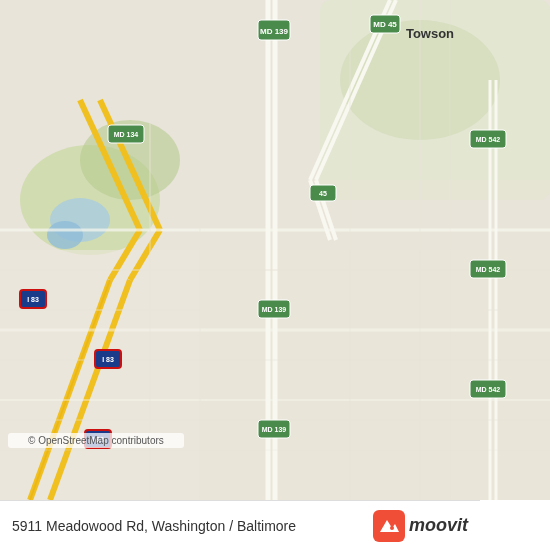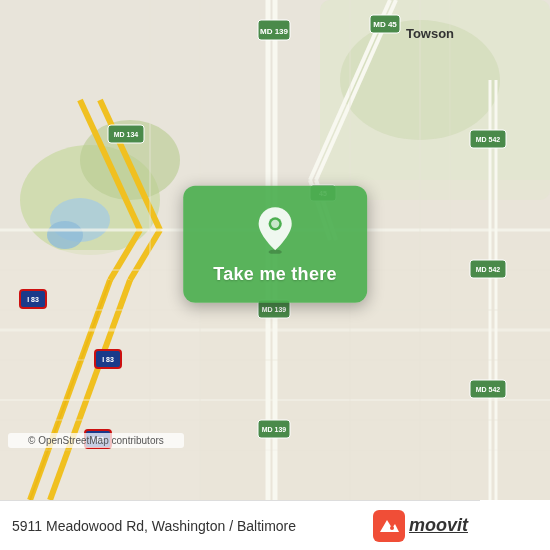--- a/index.html
+++ b/index.html
@@ -90,21 +90,20 @@
     #moovit-icon {
       width: 32px;
       height: 32px;
     }
 
     #moovit-text {
       font-size: 18px;
       font-weight: bold;
       color: #333;
       font-style: italic;
-      text-decoration: underline;
     }
 
     
     #osm-attribution {
       position: absolute;
       bottom: 52px;
       left: 8px;
       font-size: 10px;
       color: #555;
       background: rgba(255,255,255,0.75);
@@ -210,32 +209,20 @@
 
     <rect x="258" y="300" width="32" height="18" rx="3" fill="#4a8a4a" stroke="#fff" stroke-width="1"></rect>
     <text x="274" y="312" text-anchor="middle" fill="white" font-size="7" font-weight="bold">MD 139</text>
 
     <rect x="258" y="420" width="32" height="18" rx="3" fill="#4a8a4a" stroke="#fff" stroke-width="1"></rect>
     <text x="274" y="432" text-anchor="middle" fill="white" font-size="7" font-weight="bold">MD 139</text>
 
     <text x="430" y="38" text-anchor="middle" fill="#333" font-size="13" font-weight="bold">Towson</text>
   </svg>
 
-  <div id="popup-overlay">
-    <div id="popup-box">
-
-      <svg id="location-icon" viewBox="0 0 48 58" xmlns="http://www.w3.org/2000/svg">
-        <ellipse cx="24" cy="56" rx="8" ry="3" fill="rgba(0,0,0,0.2)"></ellipse>
-        <path d="M24 2 C13 2 4 11 4 22 C4 36 24 54 24 54 C24 54 44 36 44 22 C44 11 35 2 24 2 Z" fill="white" opacity="0.9"></path>
-        <circle cx="24" cy="22" r="8" fill="#4CAF50"></circle>
-        <circle cx="24" cy="22" r="5" fill="white" opacity="0.7"></circle>
-      </svg>
-      <button id="take-me-there-btn">Take me there</button>
-    </div>
-  </div>
 
   <div id="osm-attribution">
     <span>© OpenStreetMap contributors</span>
   </div>
 </div>
 
 <div id="bottom-bar">
   <span id="address-text">5911 Meadowood Rd, Washington / Baltimore</span>
 
   <div id="moovit-logo">

